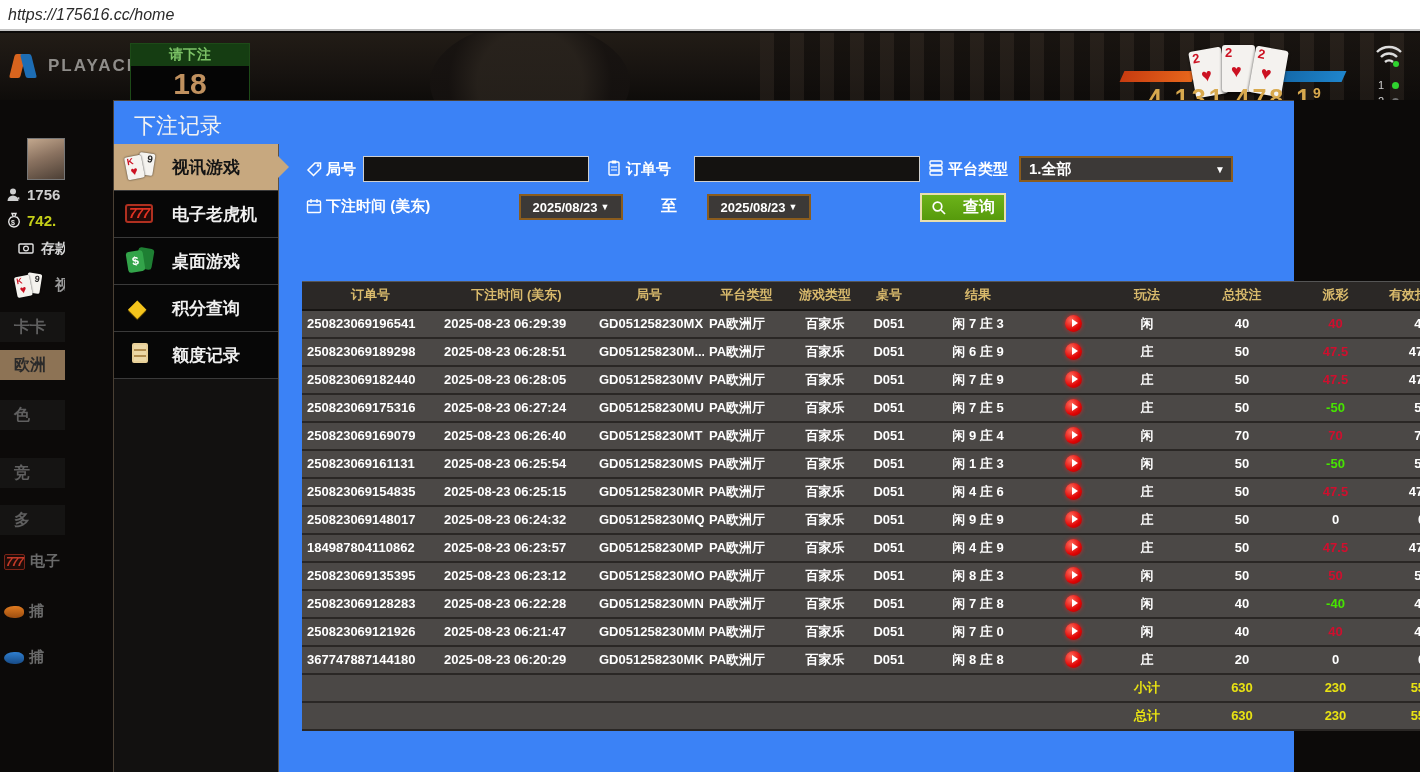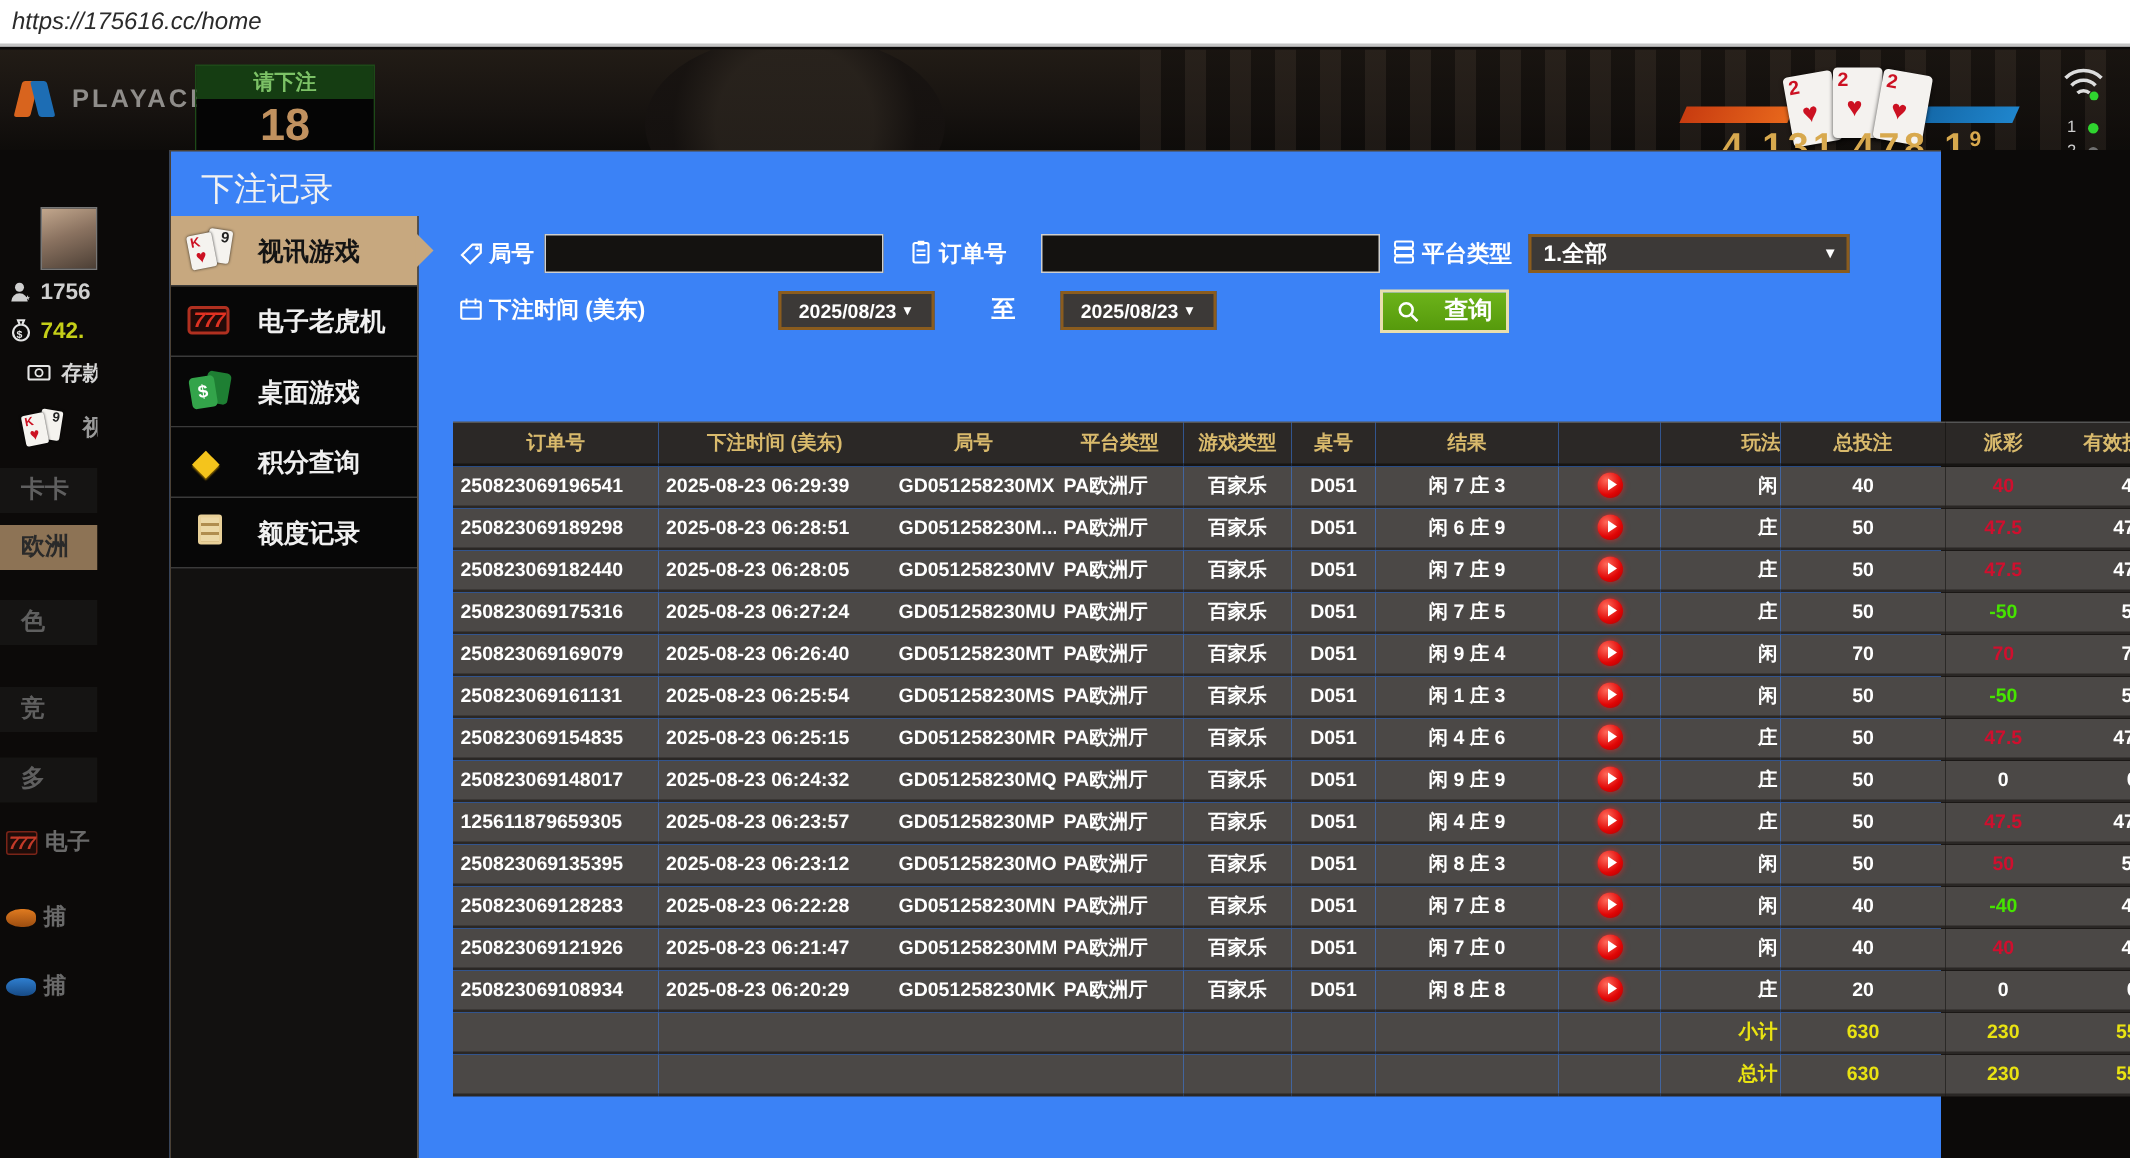--- a/index.html
+++ b/index.html
@@ -132,21 +132,21 @@
   
   .tbl-wrap { position:absolute; left:23px; top:137px; width:1167px; }
   table { width:1167px; border-collapse:collapse; table-layout:fixed; }
   th { background:#2b2826; color:#d9ba6c; font-size:13px; font-weight:700; height:28px;
     border-top:1px solid #555; border-bottom:2px solid #171513; white-space:nowrap; overflow:hidden; }
   td { background:#4b4846; color:#fff; font-size:13px; font-weight:700; height:28px; text-align:center;
     border-bottom:2px solid #2a2725; padding:0 2px; white-space:nowrap; overflow:hidden; }
   td.left { text-align:left; padding-left:5px; }
   .c-order{width:137px;} .c-time{width:155px;} .c-round{width:110px;} .c-plat{width:85px;}
   .c-game{width:72px;} .c-table{width:56px;} .c-result{width:122px;} .c-play{width:68px;}
-  .c-playtype{width:80px;text-align:right;} .c-bet{width:110px;} .c-payout{width:77px;} .c-valid{width:95px;}
+  .c-playtype{width:80px;} .c-bet{width:110px;} .c-payout{width:77px;} .c-valid{width:95px;}
   td.pos { color:#cf0f2e; } td.neg { color:#46e400; } td.zero { color:#fff; }
   tr.sum td { color:#e9e312; }
   .play-btn { display:inline-block; width:17px; height:17px; border-radius:50%; position:relative;
     vertical-align:middle; cursor:pointer;
     background:radial-gradient(circle at 35% 30%,#ff6a5a,#e00505 60%,#a80000);
     box-shadow:0 0 4px rgba(255,30,30,.7); }
   .play-btn .tri { position:absolute; left:7px; top:4px; width:0; height:0;
     border-left:6px solid #fff; border-top:4.5px solid transparent; border-bottom:4.5px solid transparent; }
   svg { display:block; }
 </style>
@@ -479,21 +479,21 @@
               <td class="c-game">百家乐</td>
               <td class="c-table">D051</td>
               <td class="c-result">闲 9 庄 9</td>
               <td class="c-play"><span class="play-btn"><span class="tri"></span></span></td>
               <td class="c-playtype">庄</td>
               <td class="c-bet">50</td>
               <td class="c-payout zero">0</td>
               <td class="c-valid">0</td>
             </tr>
             <tr>
-              <td class="c-order left">125611879659305</td>
+              <td class="c-order left">184987804110862</td>
               <td class="c-time left">2025-08-23 06:23:57</td>
               <td class="c-round left">GD051258230MP</td>
               <td class="c-plat left">PA欧洲厅</td>
               <td class="c-game">百家乐</td>
               <td class="c-table">D051</td>
               <td class="c-result">闲 4 庄 9</td>
               <td class="c-play"><span class="play-btn"><span class="tri"></span></span></td>
               <td class="c-playtype">庄</td>
               <td class="c-bet">50</td>
               <td class="c-payout pos">47.5</td>
@@ -535,21 +535,21 @@
               <td class="c-game">百家乐</td>
               <td class="c-table">D051</td>
               <td class="c-result">闲 7 庄 0</td>
               <td class="c-play"><span class="play-btn"><span class="tri"></span></span></td>
               <td class="c-playtype">闲</td>
               <td class="c-bet">40</td>
               <td class="c-payout pos">40</td>
               <td class="c-valid">40</td>
             </tr>
             <tr>
-              <td class="c-order left">250823069108934</td>
+              <td class="c-order left">367747887144180</td>
               <td class="c-time left">2025-08-23 06:20:29</td>
               <td class="c-round left">GD051258230MK</td>
               <td class="c-plat left">PA欧洲厅</td>
               <td class="c-game">百家乐</td>
               <td class="c-table">D051</td>
               <td class="c-result">闲 8 庄 8</td>
               <td class="c-play"><span class="play-btn"><span class="tri"></span></span></td>
               <td class="c-playtype">庄</td>
               <td class="c-bet">20</td>
               <td class="c-payout zero">0</td>

